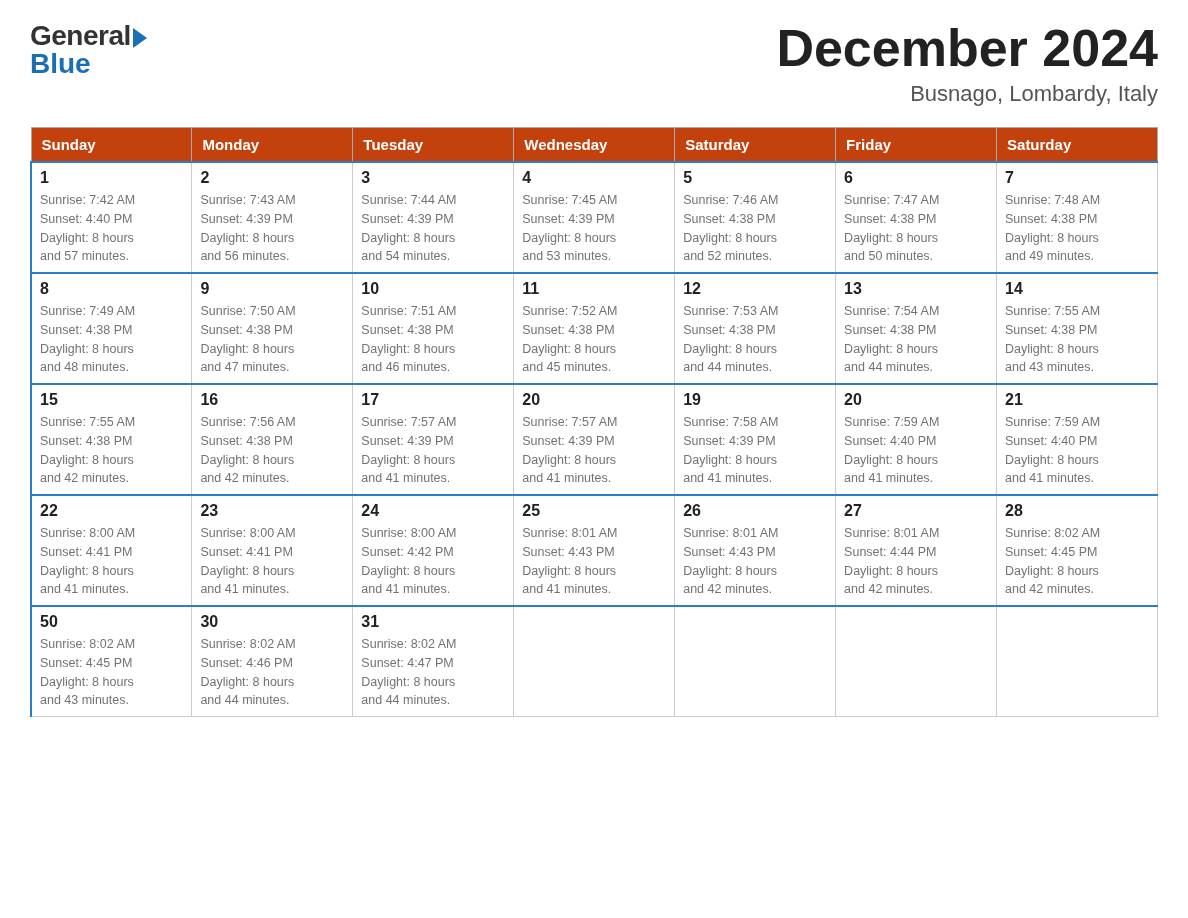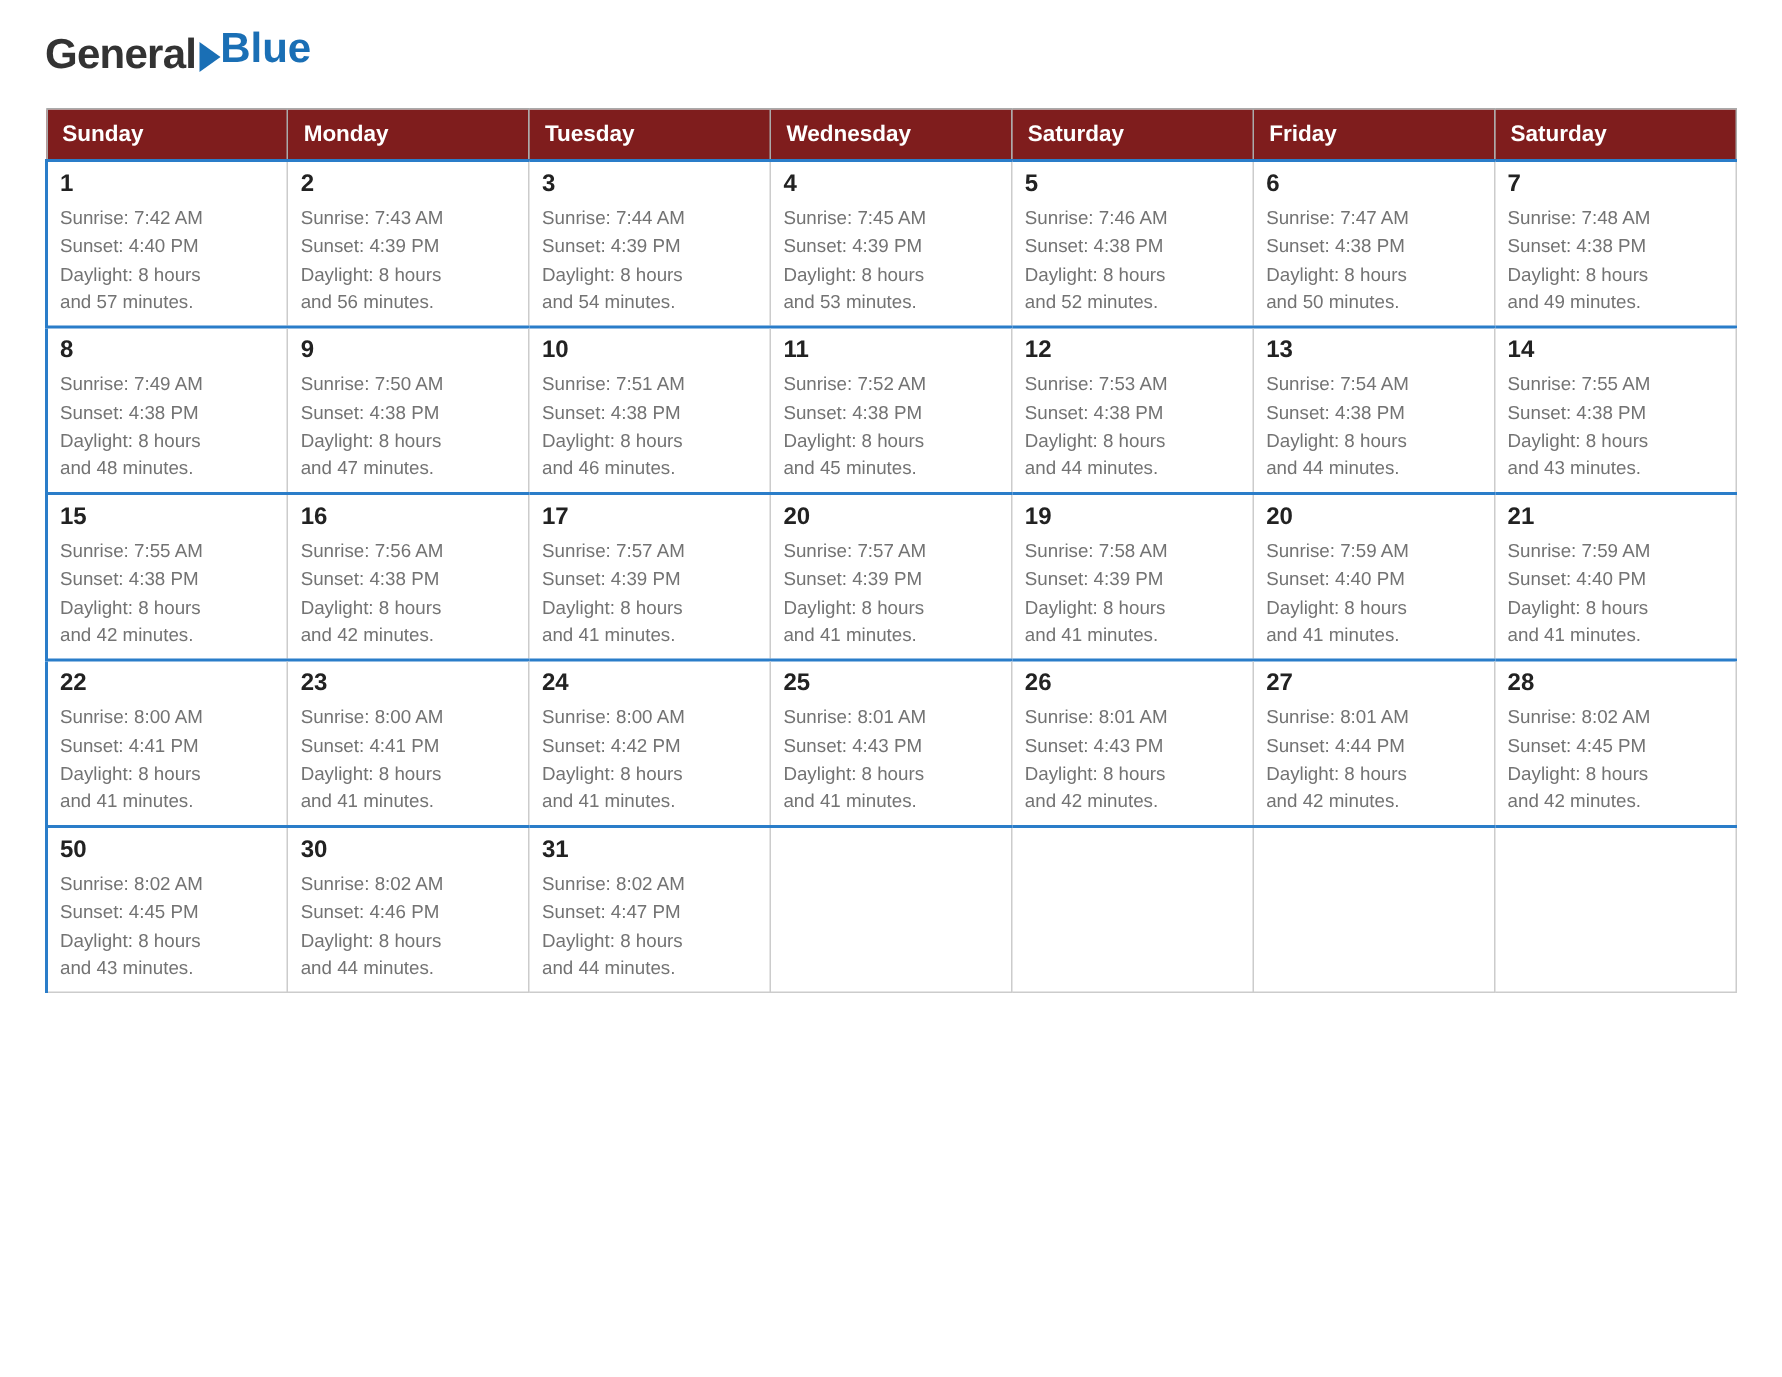--- a/index.html
+++ b/index.html
@@ -11,21 +11,21 @@
       min-height: 918px;
     }
     .header {
       display: flex;
       justify-content: space-between;
       align-items: flex-start;
       margin-bottom: 20px;
     }
     .logo {
       display: flex;
-      flex-direction: row;
+      flex-direction: column;
       align-items: flex-start;
     }
     .logo-top {
       display: flex;
       align-items: center;
     }
     .logo-general {
       font-size: 28px;
       font-weight: bold;
       color: #333;
@@ -59,21 +59,21 @@
       font-size: 22px;
       color: #555;
       margin-top: 4px;
     }
     .calendar {
       width: 100%;
       border-collapse: collapse;
       border: 1px solid #aaa;
     }
     .calendar th {
-      background-color: #7f1d1d;
+      background-color: #c2410c;
       color: white;
       font-size: 15px;
       font-weight: bold;
       padding: 8px 10px;
       text-align: left;
       border: 1px solid #aaa;
     }
     .calendar td {
       vertical-align: top;
       padding: 6px 8px;
@@ -108,20 +108,24 @@
 </head>
 <body>
 
 <div class="header">
   <div class="logo">
     <div class="logo-top">
       <span class="logo-general">General</span>
       <div class="logo-arrow"></div>
     </div>
     <span class="logo-blue">Blue</span>
+  </div>
+  <div class="title-section">
+    <div class="month-title">December 2024</div>
+    <div class="location">Busnago, Lombardy, Italy</div>
   </div>
 </div>
 
 <table class="calendar">
   <thead>
     <tr>
     <th>Sunday</th>
         <th>Monday</th>
         <th>Tuesday</th>
         <th>Wednesday</th>

